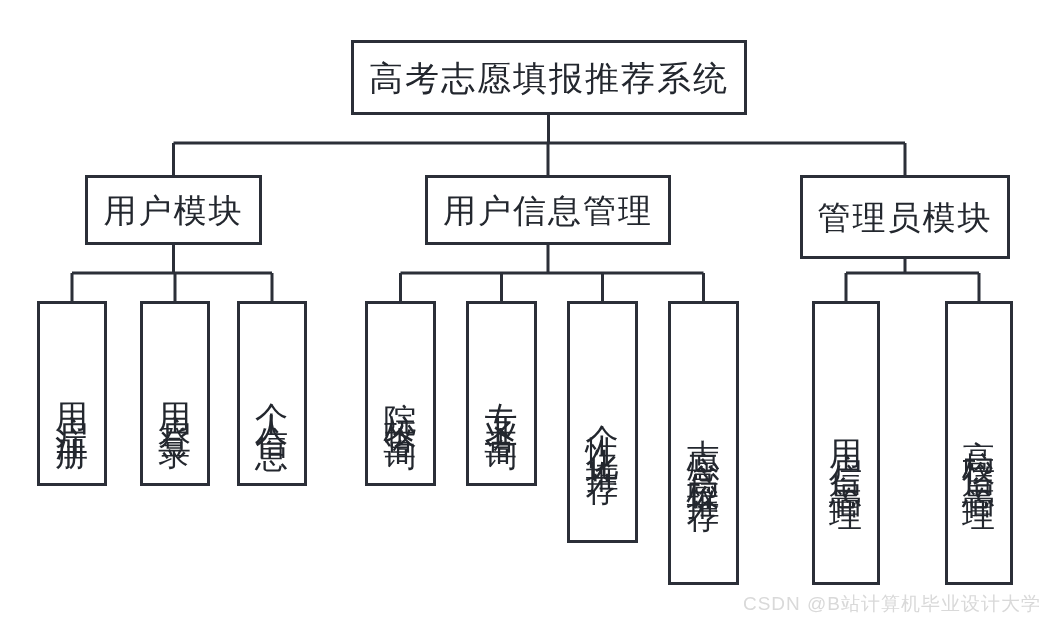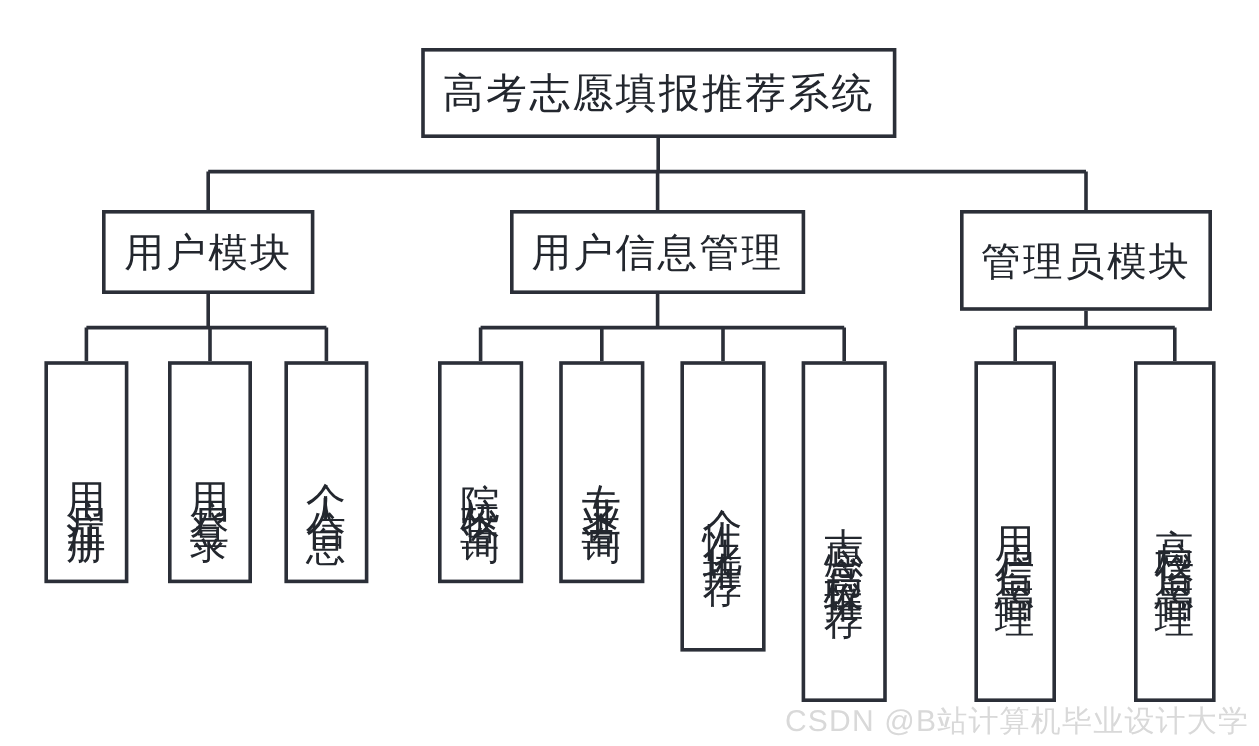--- a/index.html
+++ b/index.html
@@ -47,21 +47,21 @@
     text-orientation: upright;
     font-size: 33px;
     letter-spacing: 12px;
     margin-bottom: -12px;
     line-height: 1;
   }
   .watermark {
     position: absolute;
     right: 8px;
     bottom: 5px;
-    font-size: 25px;
+    font-size: 19px;
     color: #d9d9d9;
     letter-spacing: 1px;
     white-space: nowrap;
   }
 </style>
 </head>
 <body>
 
 <div class="canvas">
 

